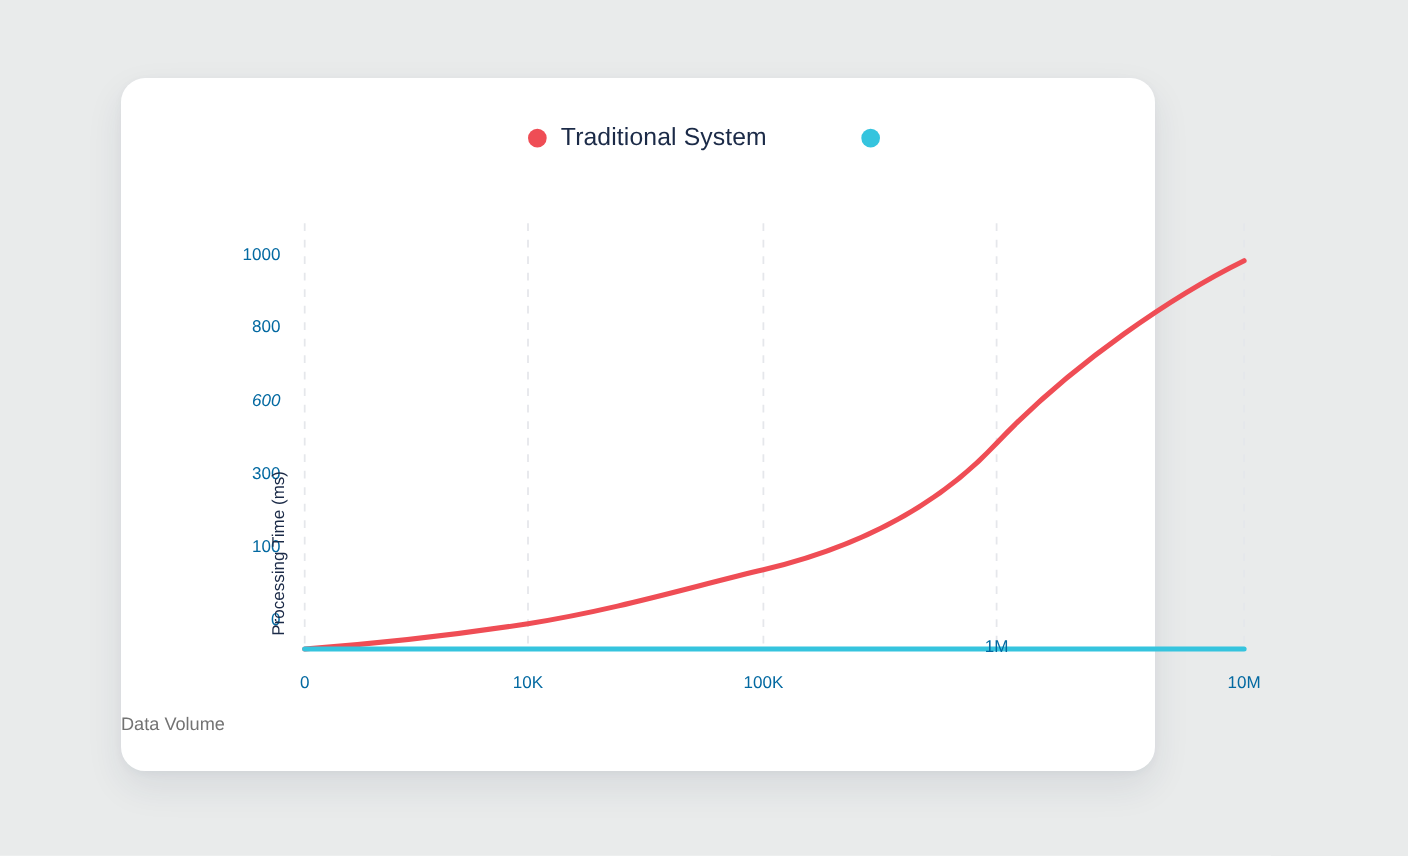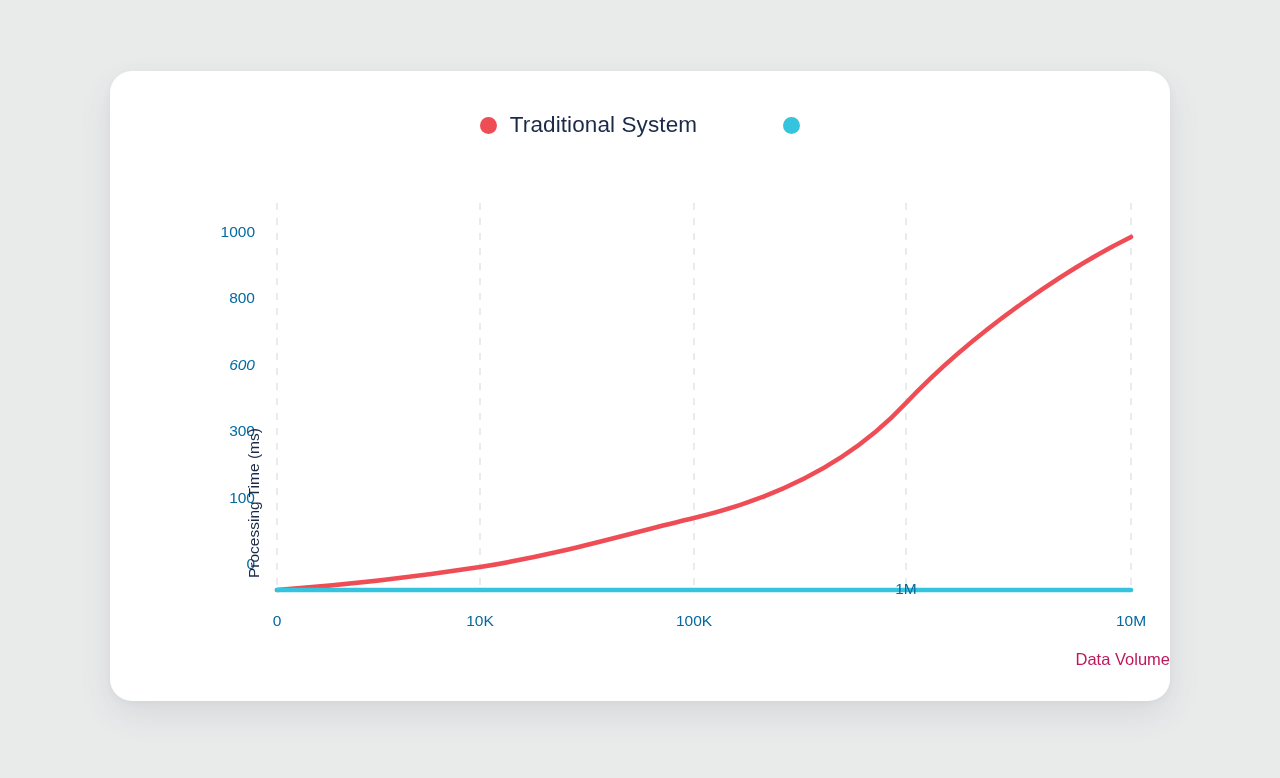--- a/index.html
+++ b/index.html
@@ -15,21 +15,21 @@
   }
   .page {
     position: relative;
     width: 1280px;
     height: 778px;
   }
   .card {
     position: absolute;
     left: 110px;
     top: 71px;
-    width: 1060px;
+    width: 940px;
     height: 630px;
     background: #ffffff;
     border-radius: 22px;
     box-shadow: 0 14px 34px rgba(30, 45, 74, 0.09), 0 2px 8px rgba(30,45,74,0.04);
   }
 
   
   .legend {
     position: absolute;
     left: 0;
@@ -84,23 +84,23 @@
     text-align: left;
     white-space: nowrap;
   }
   .y-axis-title span { display: inline-block; transform: translate(-213px, 0); }
 
   .x-axis-title {
     position: absolute;
     left: 0;
     top: 579px;
     width: 1060px;
-    text-align: right;
+    text-align: left;
     font-size: 16.5px;
-    color: #be185d;
+    color: #737373;
   }
 
   .tick-label {
     position: absolute;
     font-size: 15.5px;
     color: #0369a1;
     white-space: nowrap;
   }
   .ytick {
     text-align: right;

